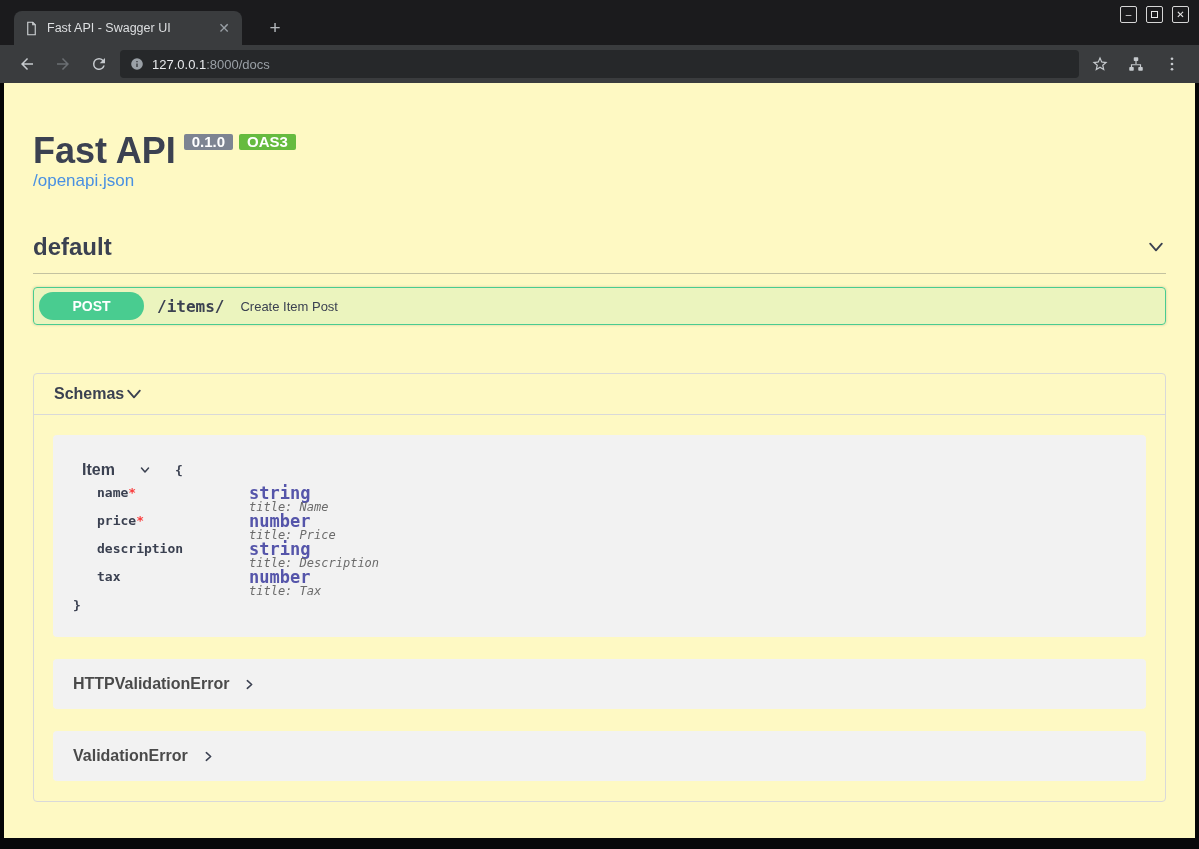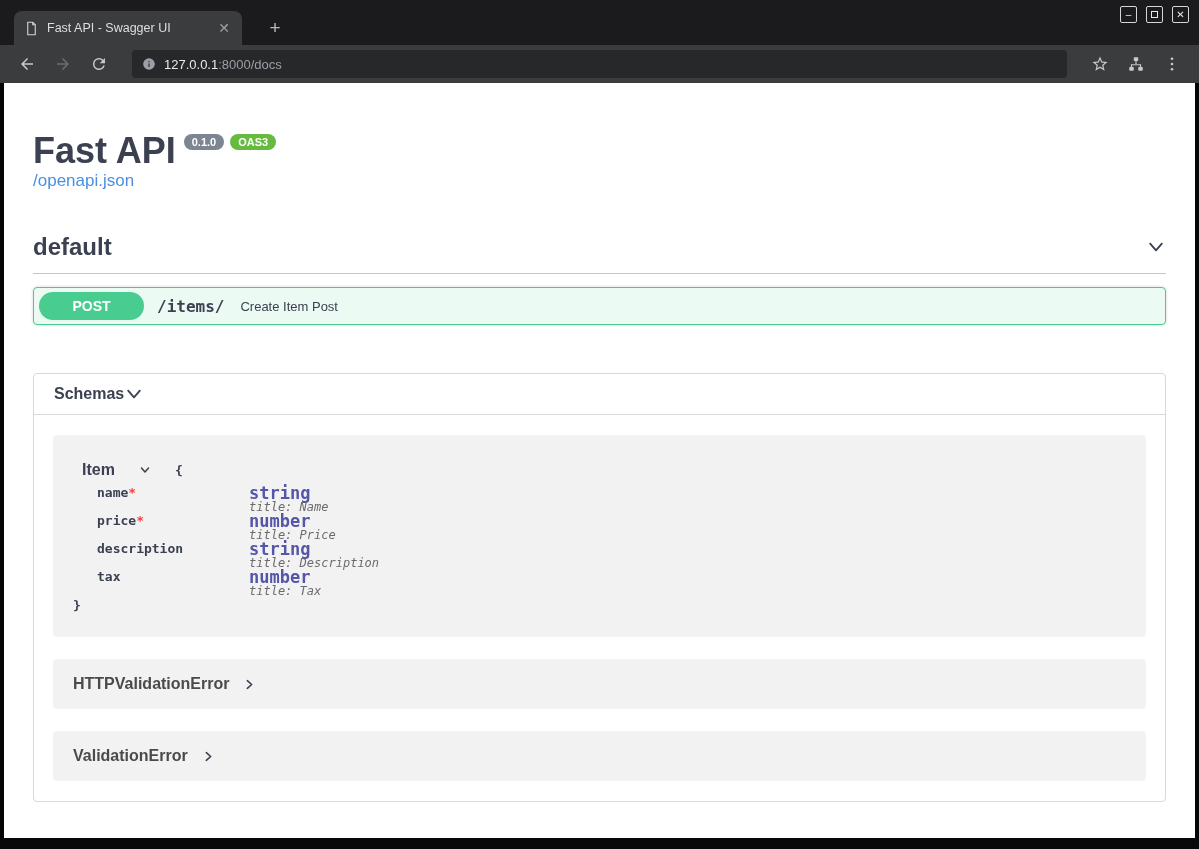--- a/index.html
+++ b/index.html
@@ -21,35 +21,35 @@
   .win-btn { width:17px; height:17px; border:1px solid #d6d6d6; border-radius:2px; color:#e8e8e8;
              font-size:10px; display:flex; align-items:center; justify-content:center; line-height:1; }
   .maxbox { width:7px; height:7px; border:1px solid #e8e8e8; display:block; }
 
   
   .toolbar { position:absolute; top:45px; left:0; right:0; height:38px; background:#3a3c3e;
              display:flex; align-items:center; padding:0 12px; gap:6px; }
   .nav-icon { width:30px; height:30px; display:flex; align-items:center; justify-content:center; flex:0 0 auto; }
   .nav-icon svg { width:18px; height:18px; }
   .omnibox { flex:1; height:28px; background:#26282a; border-radius:4px; display:flex; align-items:center;
-             padding:0 10px; gap:8px; margin:0 12px; }
+             padding:0 10px; gap:8px; margin:0 0; }
   .omnibox svg { width:14px; height:14px; }
   .url-text { font-size:13px; color:#e8eaed; white-space:nowrap; }
   .url-rest { color:#9aa0a6; }
 
   
-  .page { position:absolute; top:83px; left:4px; right:4px; bottom:11px; background:#ffffff; overflow:hidden; }
+  .page { position:absolute; top:83px; left:4px; right:4px; bottom:11px; background:#fef9c3; overflow:hidden; }
   .bottombar { position:absolute; left:0; right:0; bottom:0; height:11px; background:#08080a; }
   .swagger { padding:0 29px; color:#3b4151; }
 
   .info { margin-top:48px; }
   .api-title { display:flex; align-items:flex-start; gap:8px; }
   .api-title h1 { font-size:36px; line-height:40px; font-weight:700; color:#3b4151; }
   .badges { display:flex; gap:6px; margin-top:3px; }
-  .badge { font-size:11px; font-weight:700; color:#fff; padding:2px 8px; border-radius:8px; line-height:12px; }
+  .badge { font-size:15px; font-weight:700; color:#fff; padding:2px 8px; border-radius:2px; line-height:12px; }
   .badge-version { background:#7d8492; }
   .badge-oas { background:#66bb3f; }
   .spec-link { display:inline-block; margin-top:0; font-size:17px; color:#4990e2; text-decoration:none;text-align:center; }
 
   .tag-header { margin-top:42px; display:flex; align-items:center; justify-content:space-between;
                 padding-bottom:12px; border-bottom:1px solid rgba(59,65,81,.3); cursor:pointer; }
   .tag-label { font-size:24px; font-weight:600; color:#3b4151; }
 
   .chev { color:#3b4151; display:block; }
   .chev-right { transform:rotate(-90deg); }

